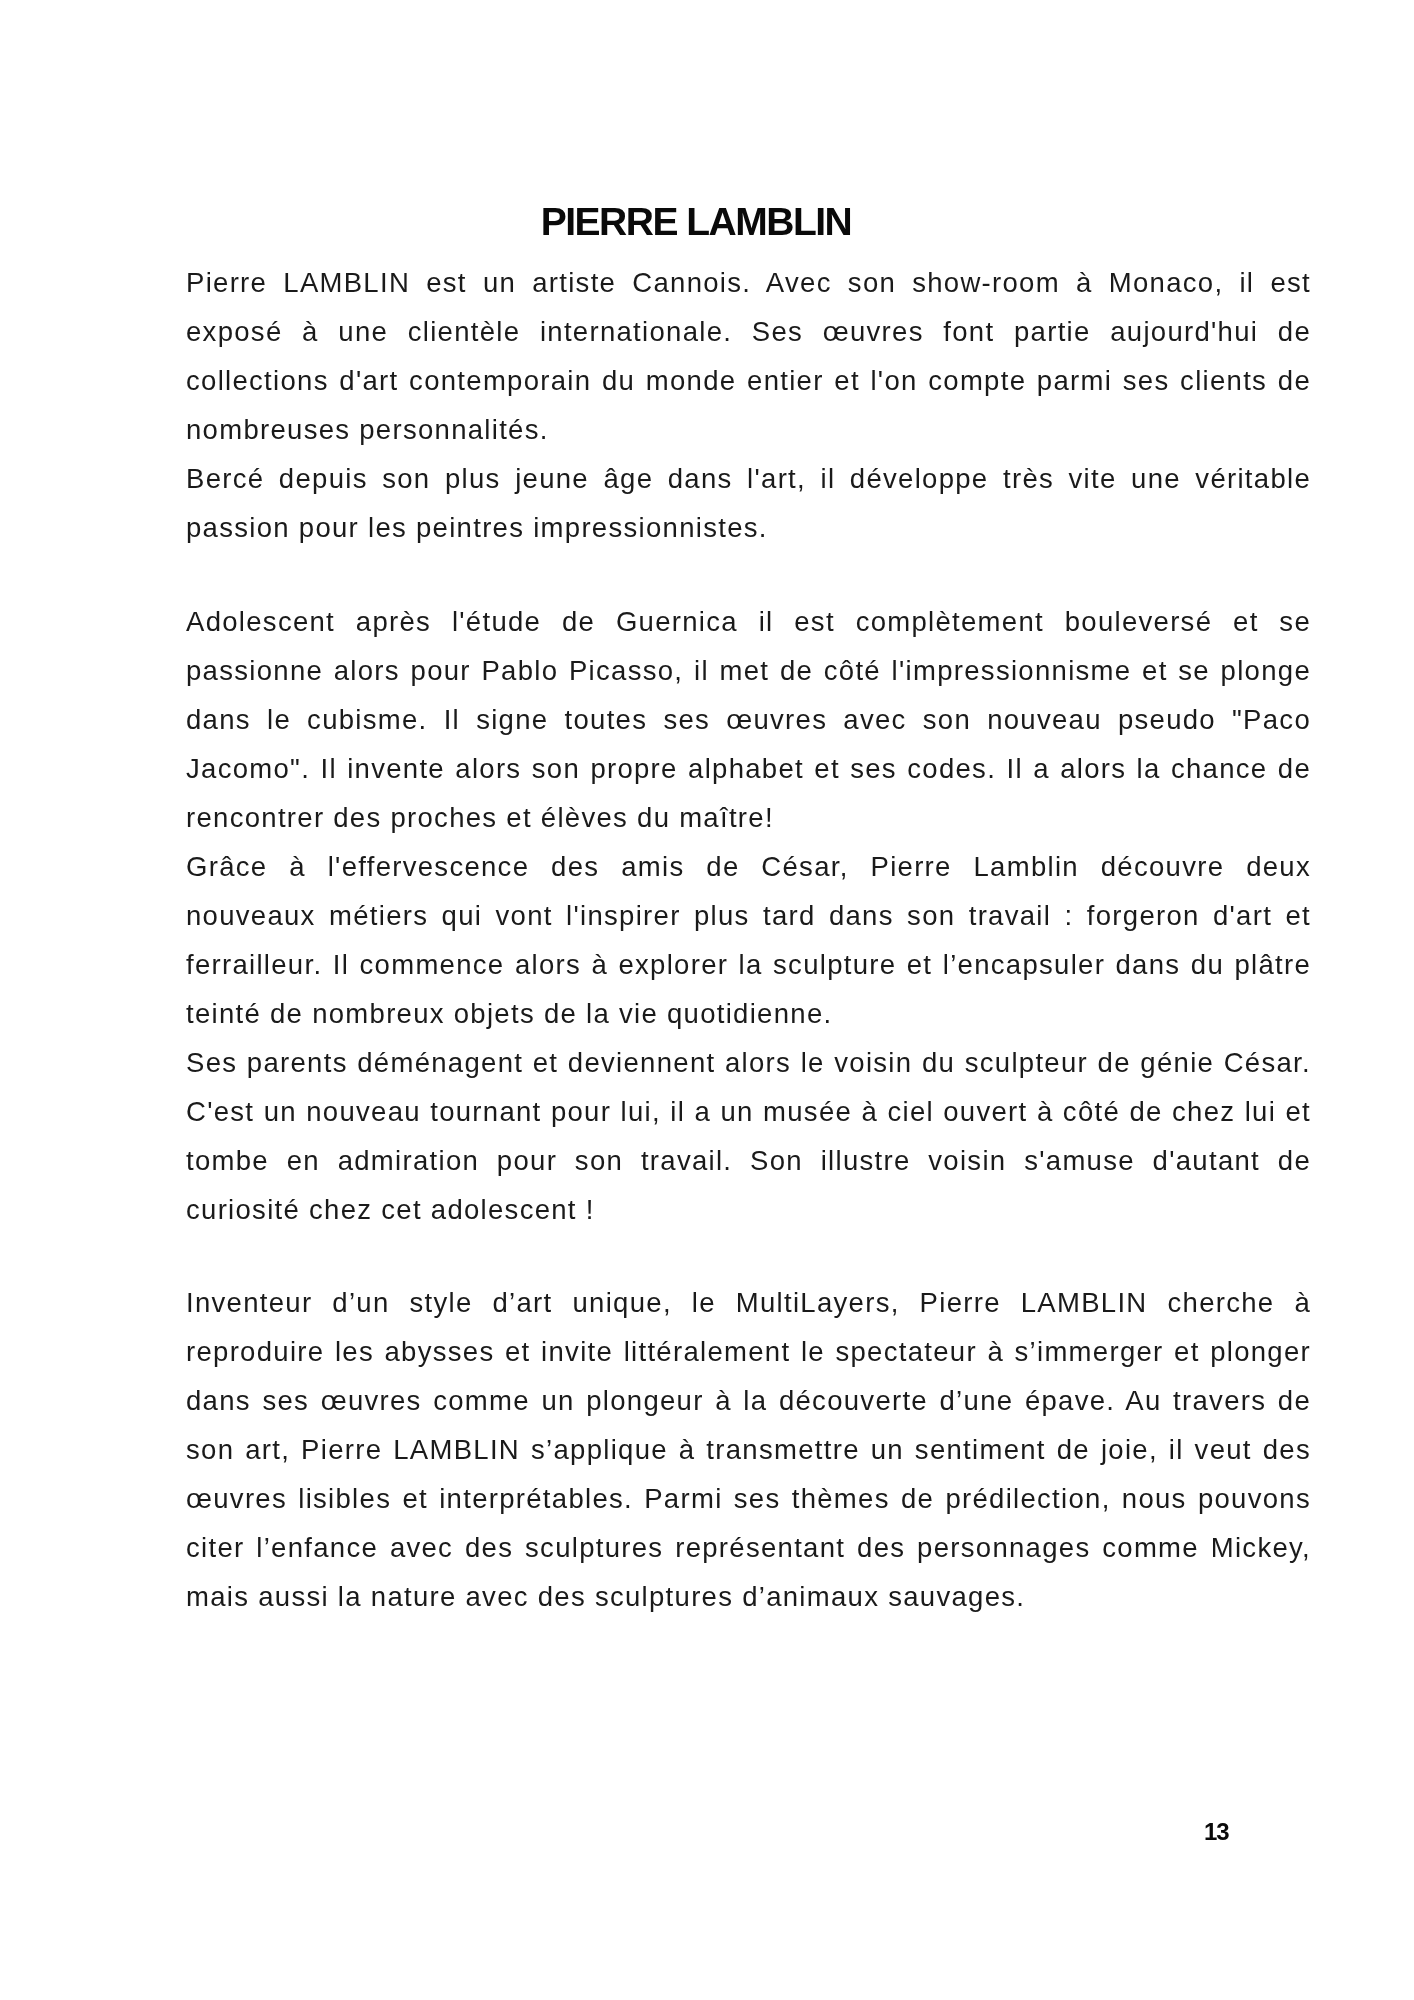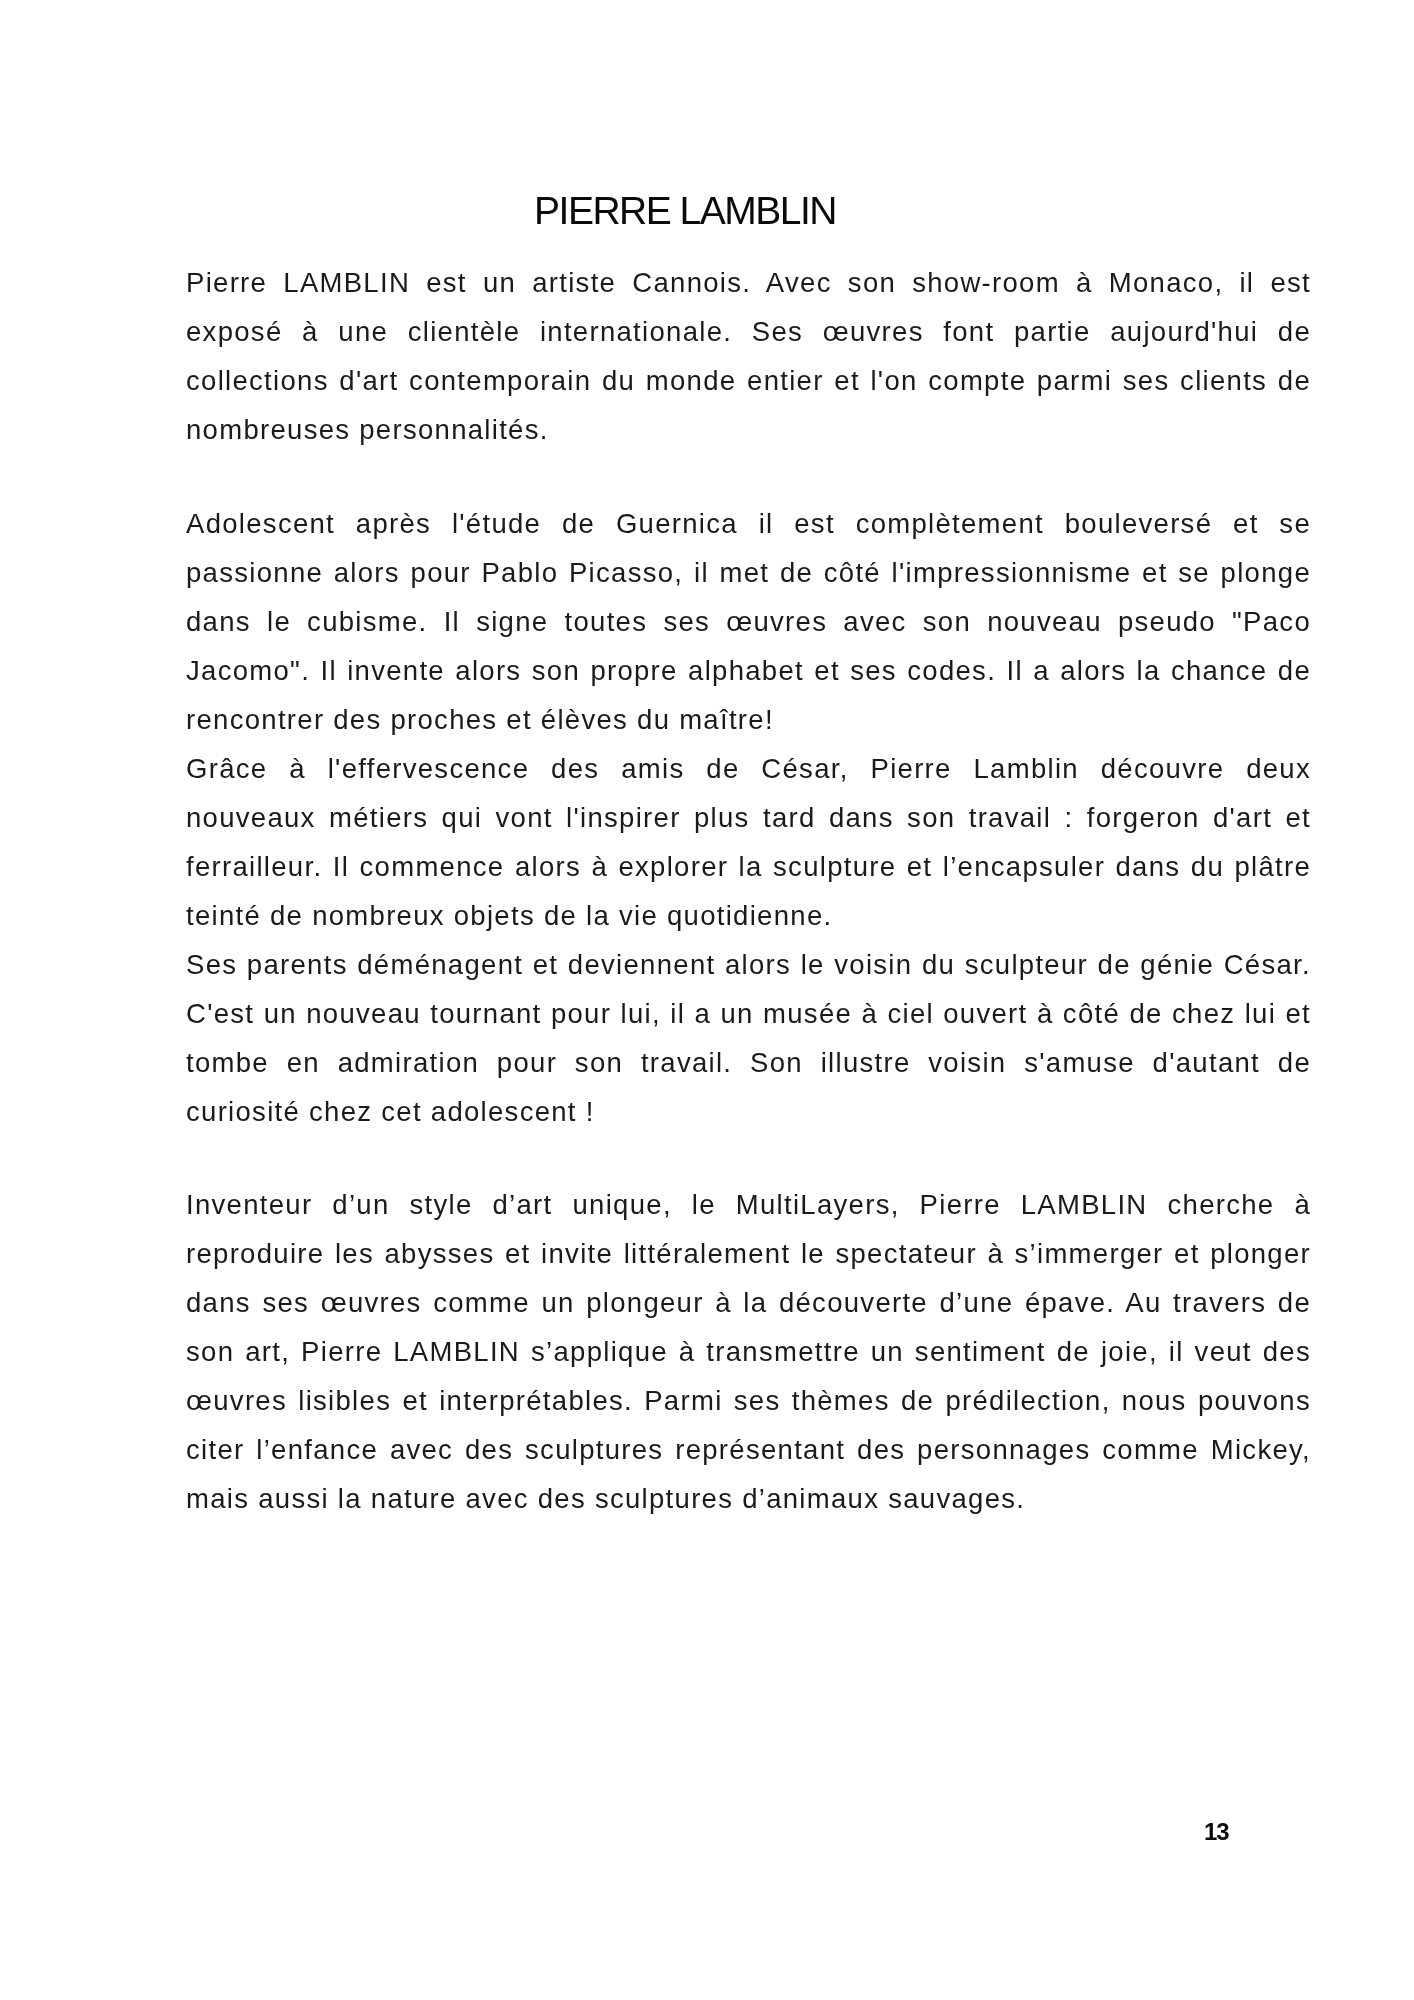--- a/index.html
+++ b/index.html
@@ -15,25 +15,25 @@
       color: #111111;
       font-family: "Liberation Sans", sans-serif;
     }
     .page-title {
       position: absolute;
       top: 184px;
       left: 0;
       width: 1360px;
       text-align: center;
       font-family: "Liberation Sans", sans-serif;
-      font-weight: normal;
+      font-weight: bold;
       font-size: 39px;
       letter-spacing: -1.5px;
       color: #0a0a0a;
-      margin: 5px;
+      margin: 16px;
     }
     .body-text {
       position: absolute;
       top: 258px;
       left: 186px;
       width: 1125px;
       font-size: 27.5px;
       line-height: 49px;
       letter-spacing: 1.3px;
       text-align: justify;
@@ -55,20 +55,21 @@
       color: #0a0a0a;
     }
   </style>
 </head>
 <body>
 
 <h1 class="page-title">PIERRE LAMBLIN</h1>
 
 <div class="body-text">
   <p>Pierre LAMBLIN est un artiste Cannois. Avec son show-room à Monaco, il est exposé à une clientèle internationale. Ses œuvres font partie aujourd'hui de collections d'art contemporain du monde entier et l'on compte parmi ses clients de nombreuses personnalités.</p>
+  <p>Bercé depuis son plus jeune âge dans l'art, il développe très vite une véritable passion pour les peintres impressionnistes.</p>
   <div class="gap"></div>
   <p>Adolescent après l'étude de Guernica  il est complètement bouleversé et se passionne alors pour Pablo Picasso, il met de côté l'impressionnisme et se plonge dans le cubisme. Il signe toutes ses œuvres avec son nouveau pseudo "Paco Jacomo". Il invente alors son propre alphabet et ses codes. Il a alors la chance de rencontrer des proches et élèves du maître!</p>
   <p>Grâce à l'effervescence des amis de César, Pierre Lamblin découvre deux nouveaux métiers qui vont l'inspirer plus tard dans son travail : forgeron d'art et ferrailleur. Il commence alors à explorer la sculpture et l’encapsuler dans du plâtre teinté de nombreux objets de la vie quotidienne.</p>
   <p>Ses parents déménagent et deviennent alors le voisin du sculpteur de génie César. C'est un nouveau tournant pour lui, il a un musée à ciel ouvert à côté de chez lui et tombe en admiration pour son travail. Son illustre voisin s'amuse d'autant de curiosité chez cet adolescent !</p>
   <div class="gap"></div>
   <p>Inventeur d’un style d’art unique, le MultiLayers, Pierre LAMBLIN cherche à reproduire les abysses et invite littéralement le spectateur à s’immerger et plonger dans ses œuvres comme un plongeur à la découverte d’une épave. Au travers de son art, Pierre LAMBLIN s’applique à transmettre un sentiment de joie, il veut des œuvres lisibles et interprétables. Parmi ses thèmes de prédilection, nous pouvons citer l’enfance avec des sculptures représentant des personnages comme Mickey, mais aussi la nature avec des sculptures d’animaux sauvages.</p>
 </div>
 
 <div class="page-number">13</div>
 

